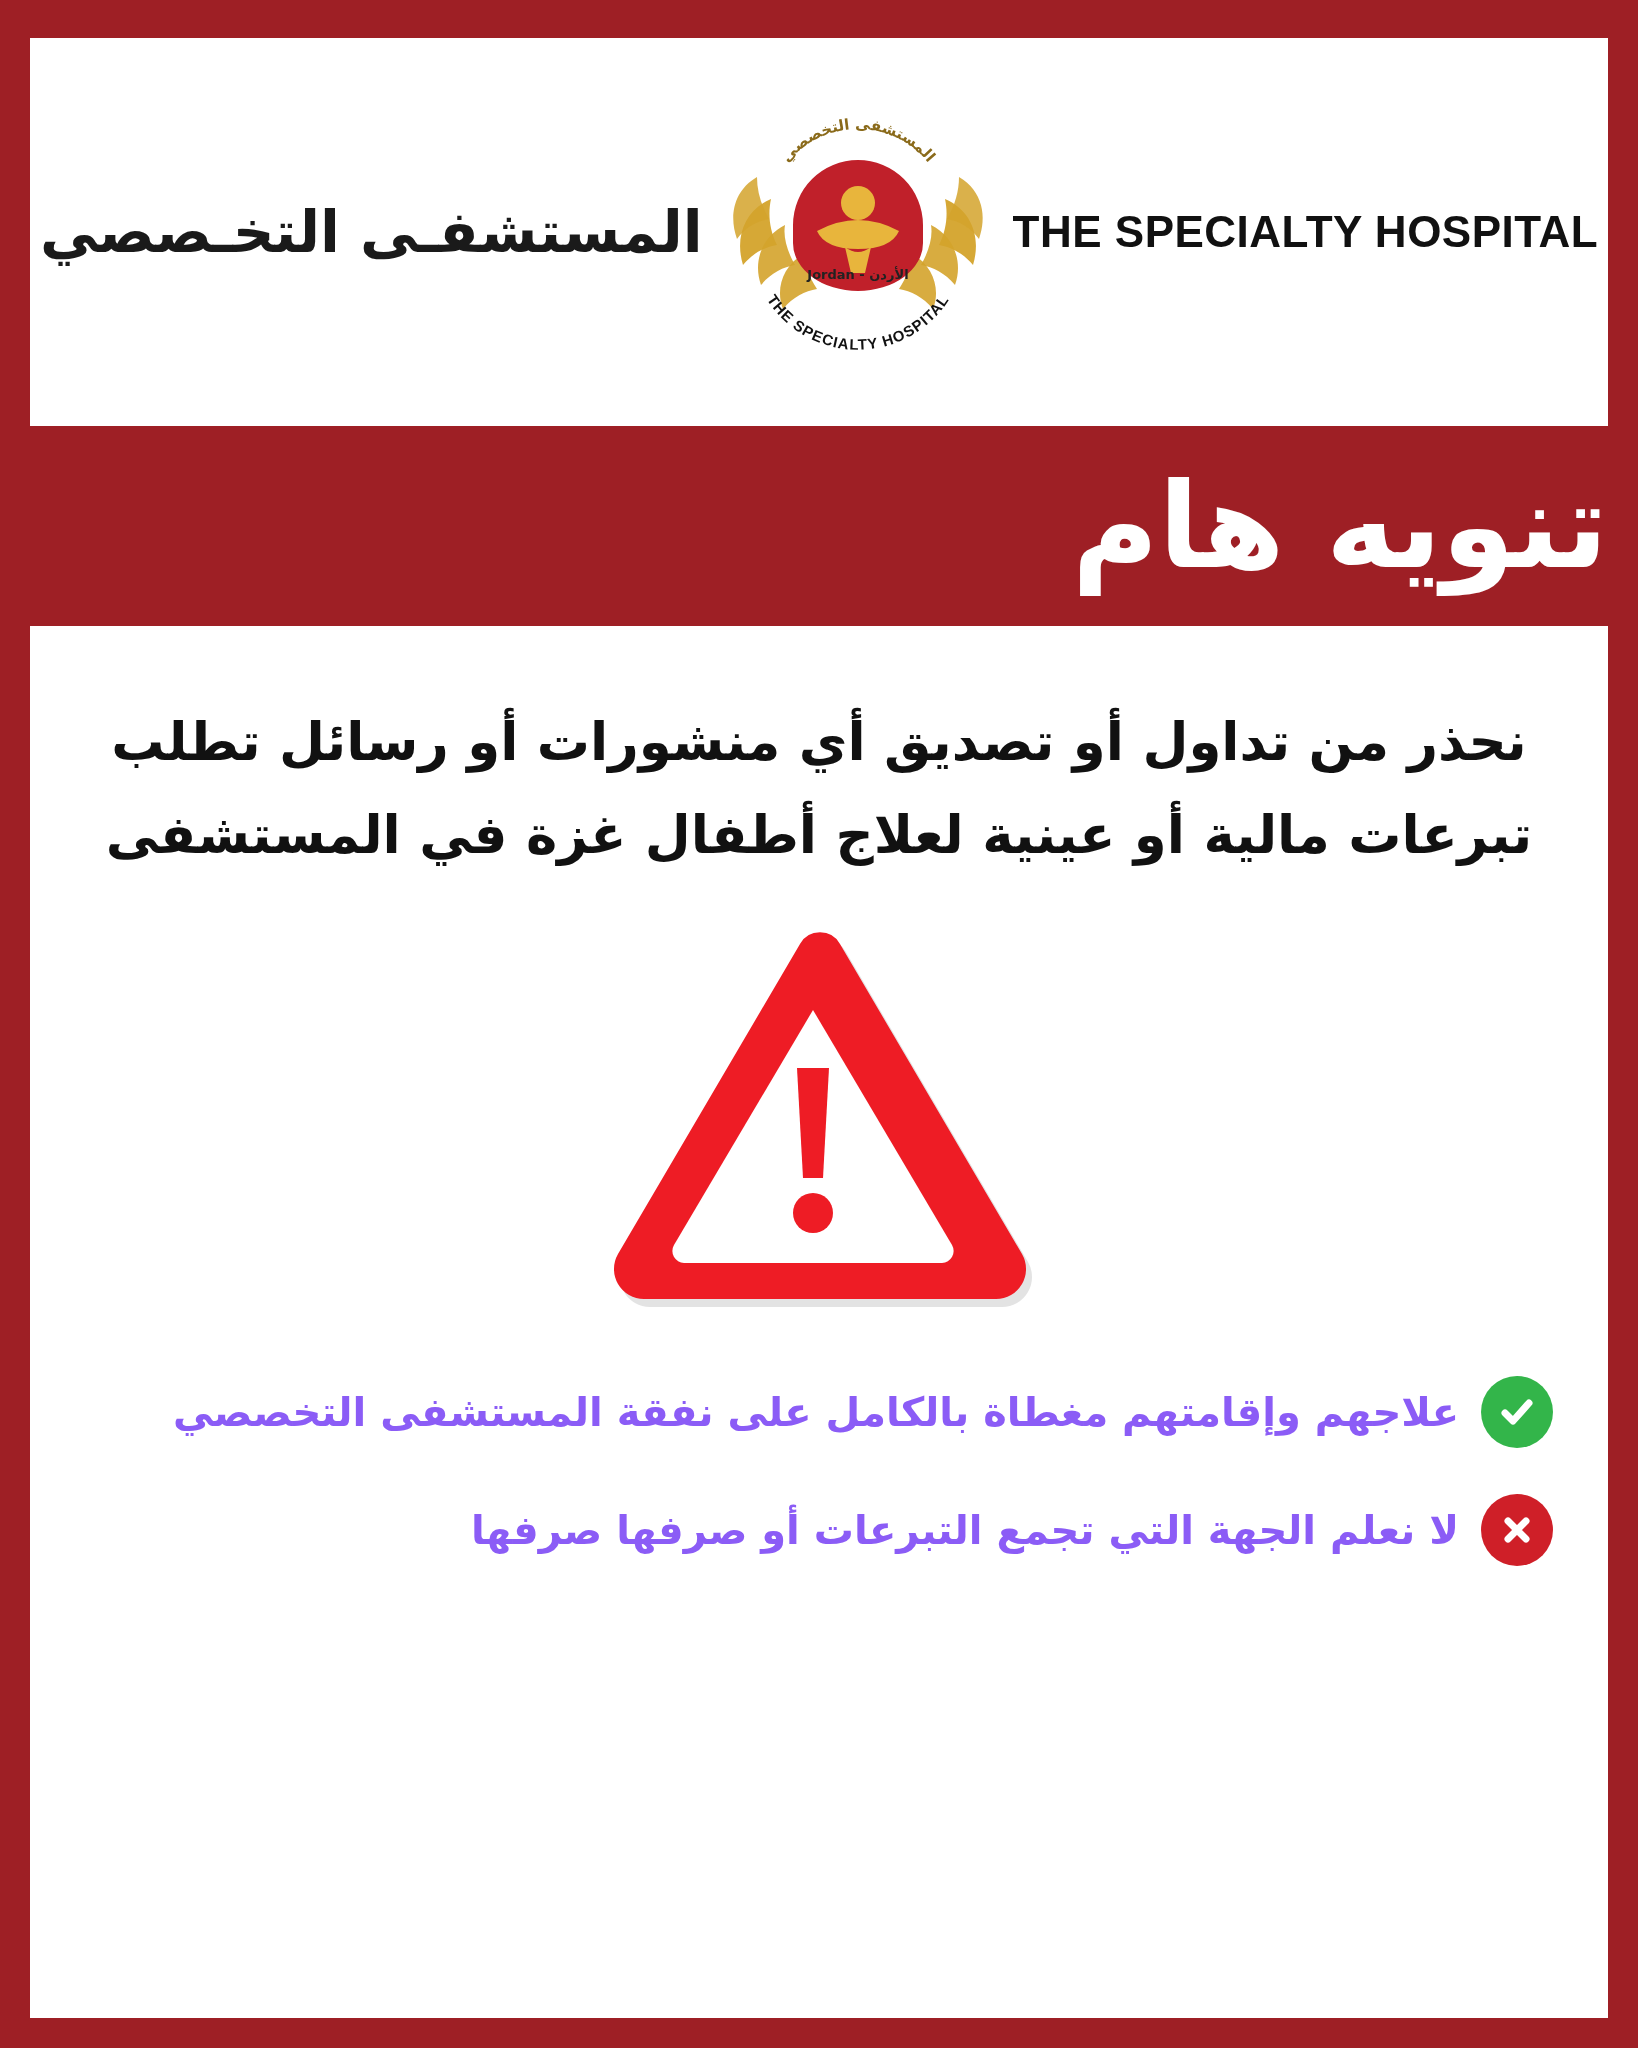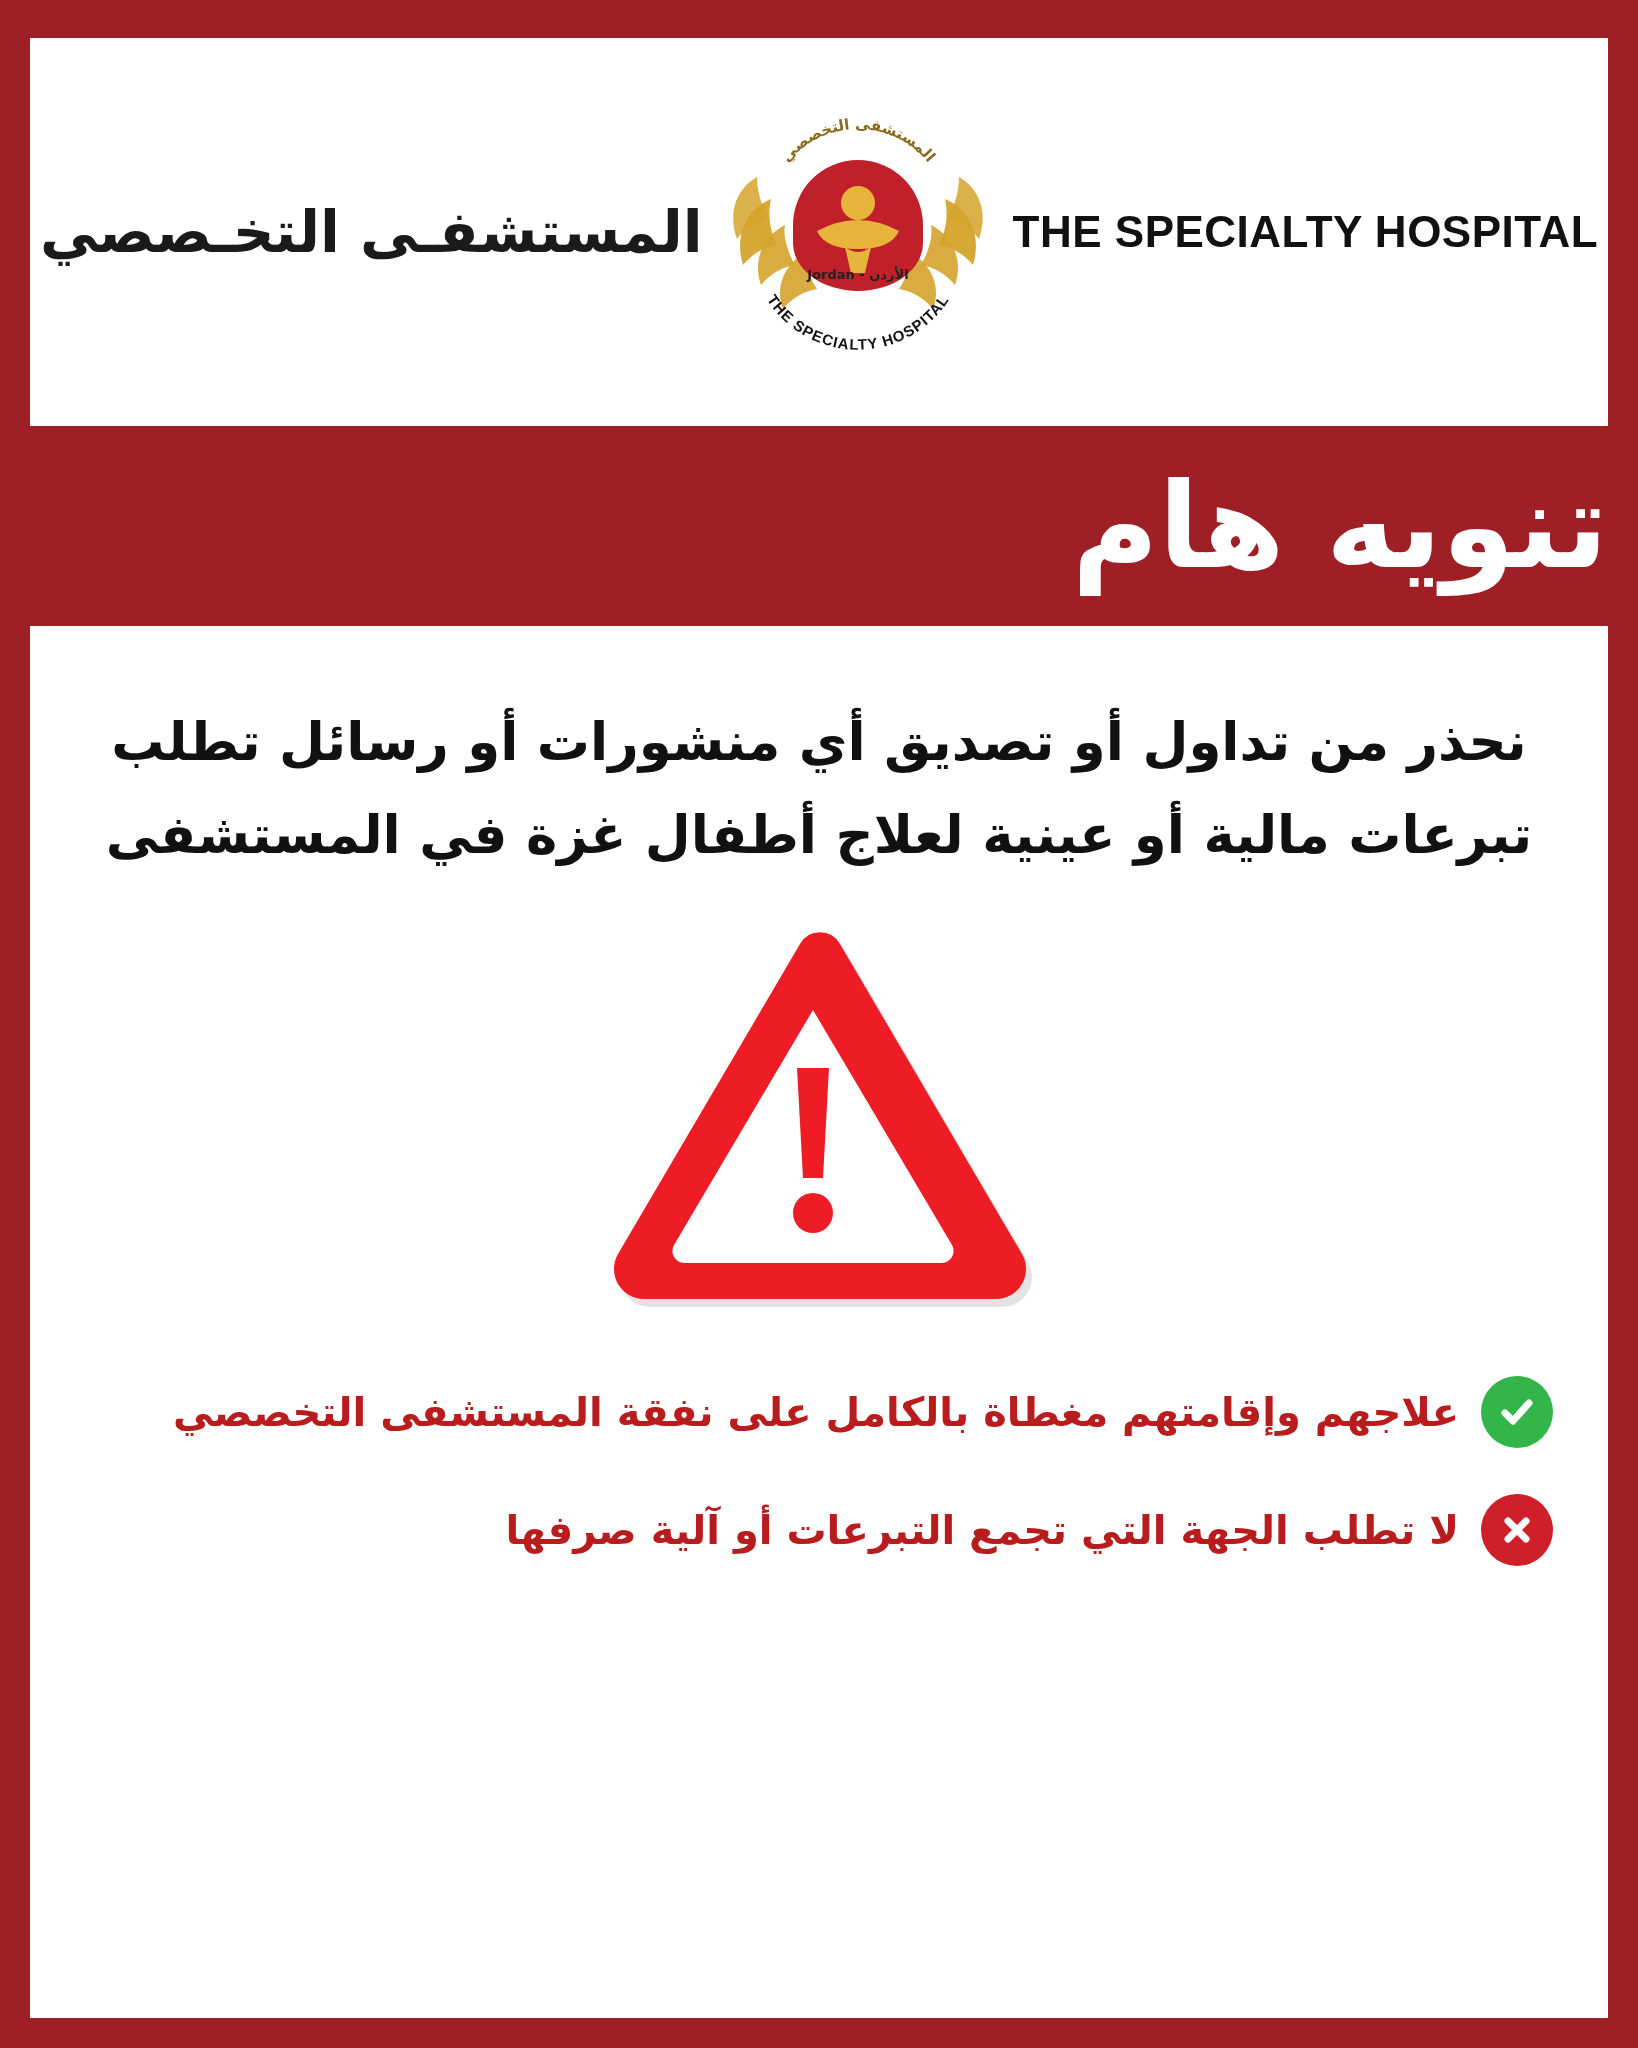--- a/index.html
+++ b/index.html
@@ -154,21 +154,21 @@
     display: flex;
     align-items: center;
     justify-content: center;
   }
   .badge.ok { background: #33b54a; }
   .badge.no { background: #cf1f28; }
 
   .point-text {
     font-size: 40px;
     font-weight: 700;
-    color: #b91c1c;
+    color: #8b5cf6;
     direction: rtl;
     text-align: right;
     line-height: 1.4;
     font-family: "DejaVu Sans", "Liberation Sans", sans-serif;
   }
 
   .spacer-bottom { flex: 1 1 auto; }
 </style>
 </head>
 <body>
@@ -256,21 +256,21 @@
         </div>
         <div class="point-text">علاجهم وإقامتهم مغطاة بالكامل على نفقة المستشفى التخصصي</div>
       </div>
 
       <div class="point-row">
         <div class="badge no">
           <svg width="44" height="44" viewBox="0 0 44 44" aria-hidden="true">
             <path d="M13 13 L31 31 M31 13 L13 31" stroke="#ffffff" stroke-width="7" fill="none" stroke-linecap="round"></path>
           </svg>
         </div>
-        <div class="point-text">لا تطلب الجهة التي تجمع التبرعات أو آلية صرفها</div>
+        <div class="point-text">لا نعلم الجهة التي تجمع التبرعات أو صرفها صرفها</div>
       </div>
 
     </div>
 
     <div class="spacer-bottom"></div>
   </div>
 
 </div>
 
 </body></html>

